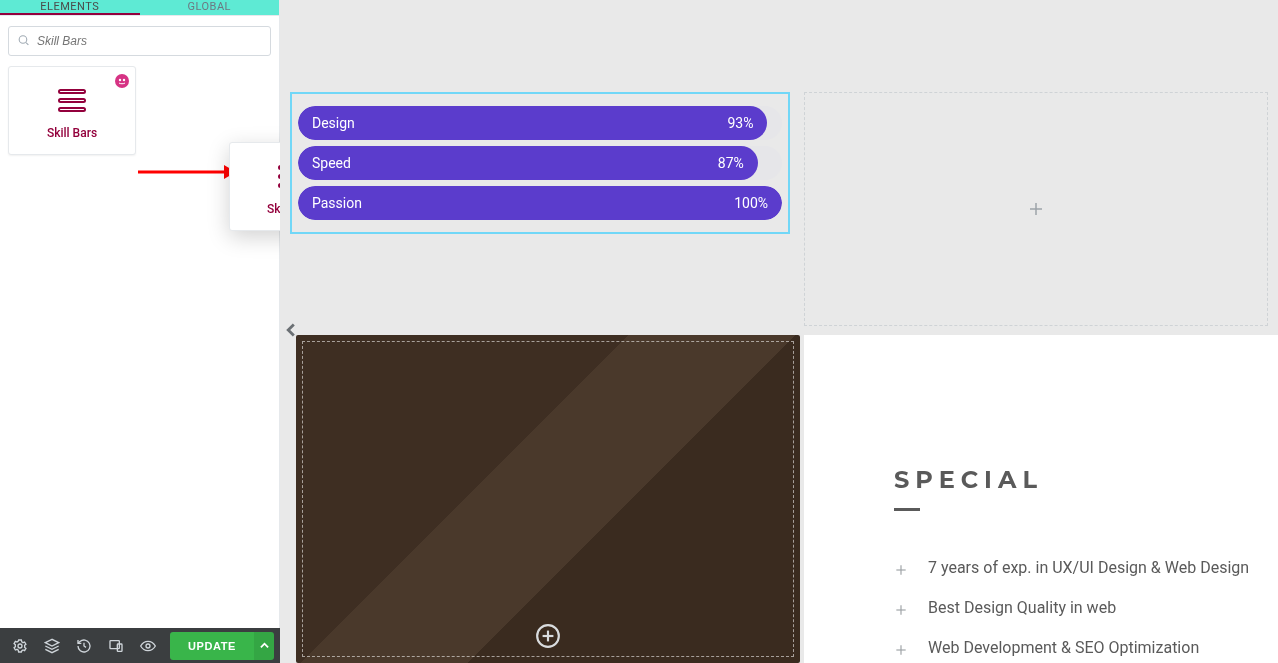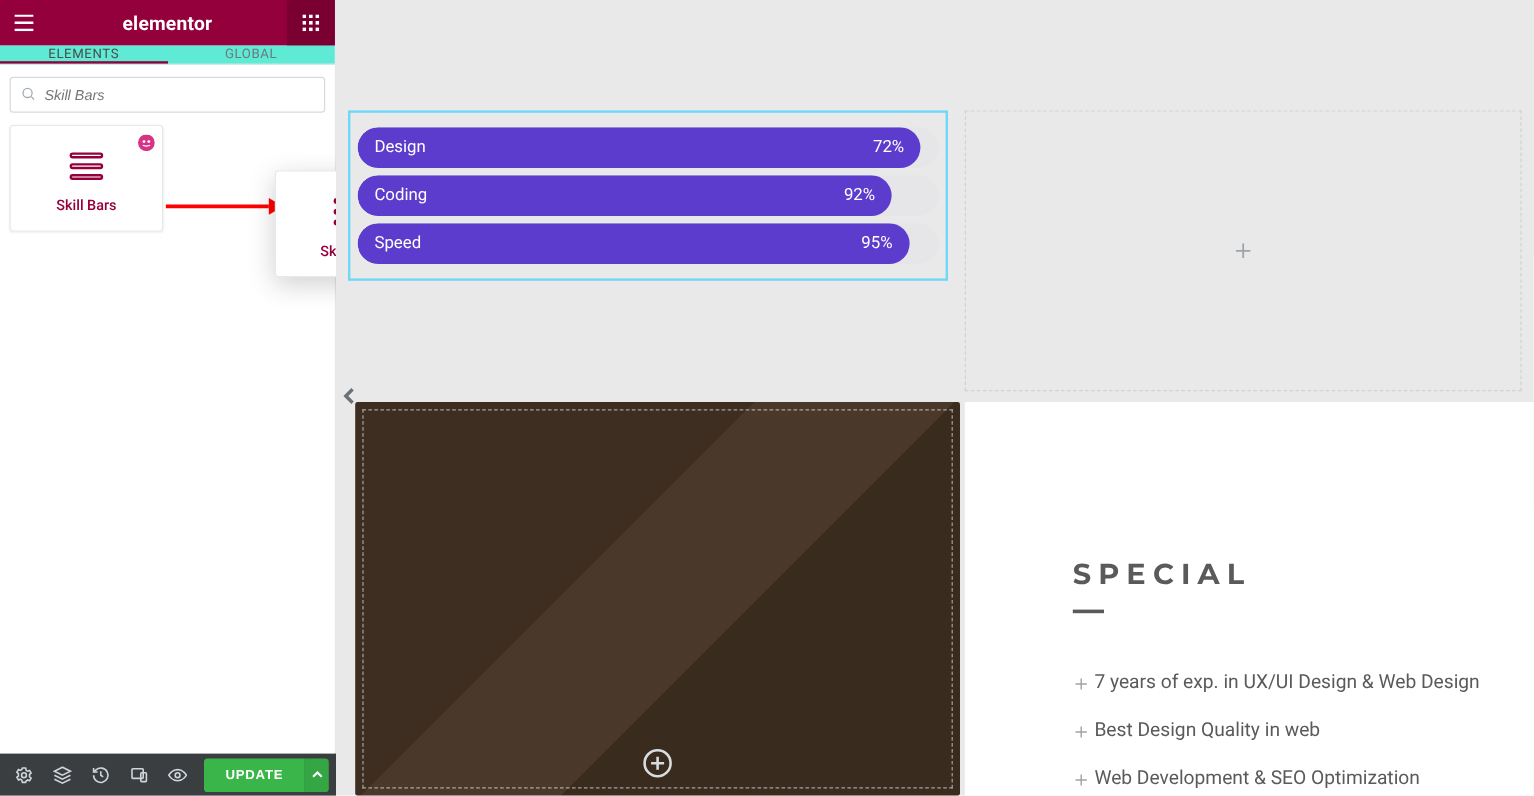--- a/index.html
+++ b/index.html
@@ -45,49 +45,28 @@
       border-radius:2px;
   }
   .image-section::after{ content:""; position:absolute; inset:6px; border:1px dashed rgba(255,255,255,.55);}
   .image-plus { position:absolute; left:50%; top:288px; transform:translateX(-50%); width:26px; height:26px; color:#d9dcde;}
   .right-white { position:absolute; left:524px; top:335px; right:0; height:328px; background:#fff;}
   .sq-title { position:absolute; left:614px; top:437px; font-family: Montserrat, Arial, sans-serif; letter-spacing:6px; font-weight:700; color:#5a5a5a;margin-top:28px;}
   .sq-title .l1 { font-size:24px;}
   .sq-title .l2 { font-size:24px;}
   .sq-underline { width:26px; height:3px; background:#5a5a5a; margin-top:14px;}
   .qualities { position:absolute; left:614px; top:556px; right:20px; display:flex; flex-direction:column; gap:16px; color:#5a5a5a;}
-  .quality { display:flex; align-items:flex-start; gap:2px; font-size:16px; line-height:1.5;}
+  .quality { display:flex; align-items:flex-start; gap:18px; font-size:16px; line-height:1.5;}
   .quality .plus { width:16px; height:16px; flex:0 0 16px; margin-top:4px; color:#9ea2a5;}
   .arrow { position:absolute; left:138px; top:163px; width:98px; height:18px; }
 </style>
 </head>
 <body>
 
 <div class="panel">
-  <div class="panel-header">
-    <div class="hamburger">
-      <svg width="16" height="14" viewBox="0 0 16 14">
-          <path d="M0 1h16M0 7h16M0 13h16" stroke="#fff" stroke-width="2"></path>
-        </svg>
-    </div>
-    <div class="brand">elementor</div>
-    <div class="dots">
-      <svg width="14" height="14" viewBox="0 0 14 14">
-        <rect x="0" y="0" width="3" height="3" fill="#fff"></rect>
-          <rect x="5.5" y="0" width="3" height="3" fill="#fff"></rect>
-          <rect x="11" y="0" width="3" height="3" fill="#fff"></rect>
-        <rect x="0" y="5.5" width="3" height="3" fill="#fff"></rect>
-          <rect x="5.5" y="5.5" width="3" height="3" fill="#fff"></rect>
-          <rect x="11" y="5.5" width="3" height="3" fill="#fff"></rect>
-        <rect x="0" y="11" width="3" height="3" fill="#fff"></rect>
-          <rect x="5.5" y="11" width="3" height="3" fill="#fff"></rect>
-          <rect x="11" y="11" width="3" height="3" fill="#fff"></rect>
-      </svg>
-    </div>
-  </div>
 
   <div class="tabs">
     <div class="tab active">ELEMENTS</div>
     <div class="tab">GLOBAL</div>
   </div>
 
   <div class="search-row">
     <div class="search">
       <span class="icon">
         <svg width="13" height="13" viewBox="0 0 24 24" fill="none" stroke="currentColor" stroke-width="2">
@@ -182,37 +161,37 @@
   <div class="label">Skill Bars</div>
 </div>
 
 <div class="canvas">
 
   <div class="skill-widget">
     <div class="skill-row">
         <div class="track">
           <div class="fill" style="width:97%">
             <span>Design</span>
-            <span>72%</span>
-          </div>
-        </div>
-      </div>
-    <div class="skill-row">
-        <div class="track">
-          <div class="fill" style="width:92%">
-            <span>Coding</span>
-            <span>92%</span>
+            <span>93%</span>
           </div>
         </div>
       </div>
     <div class="skill-row">
         <div class="track">
           <div class="fill" style="width:95%">
             <span>Speed</span>
-            <span>95%</span>
+            <span>87%</span>
+          </div>
+        </div>
+      </div>
+    <div class="skill-row">
+        <div class="track">
+          <div class="fill" style="width:100%">
+            <span>Passion</span>
+            <span>100%</span>
           </div>
         </div>
       </div>
   </div>
 
   <div class="handle-left">
     <svg width="14" height="14" viewBox="0 0 10 10">
         <path d="M7 1L3 5l4 4" fill="none" stroke="#6b7074" stroke-width="2"></path>
       </svg>
   </div>

